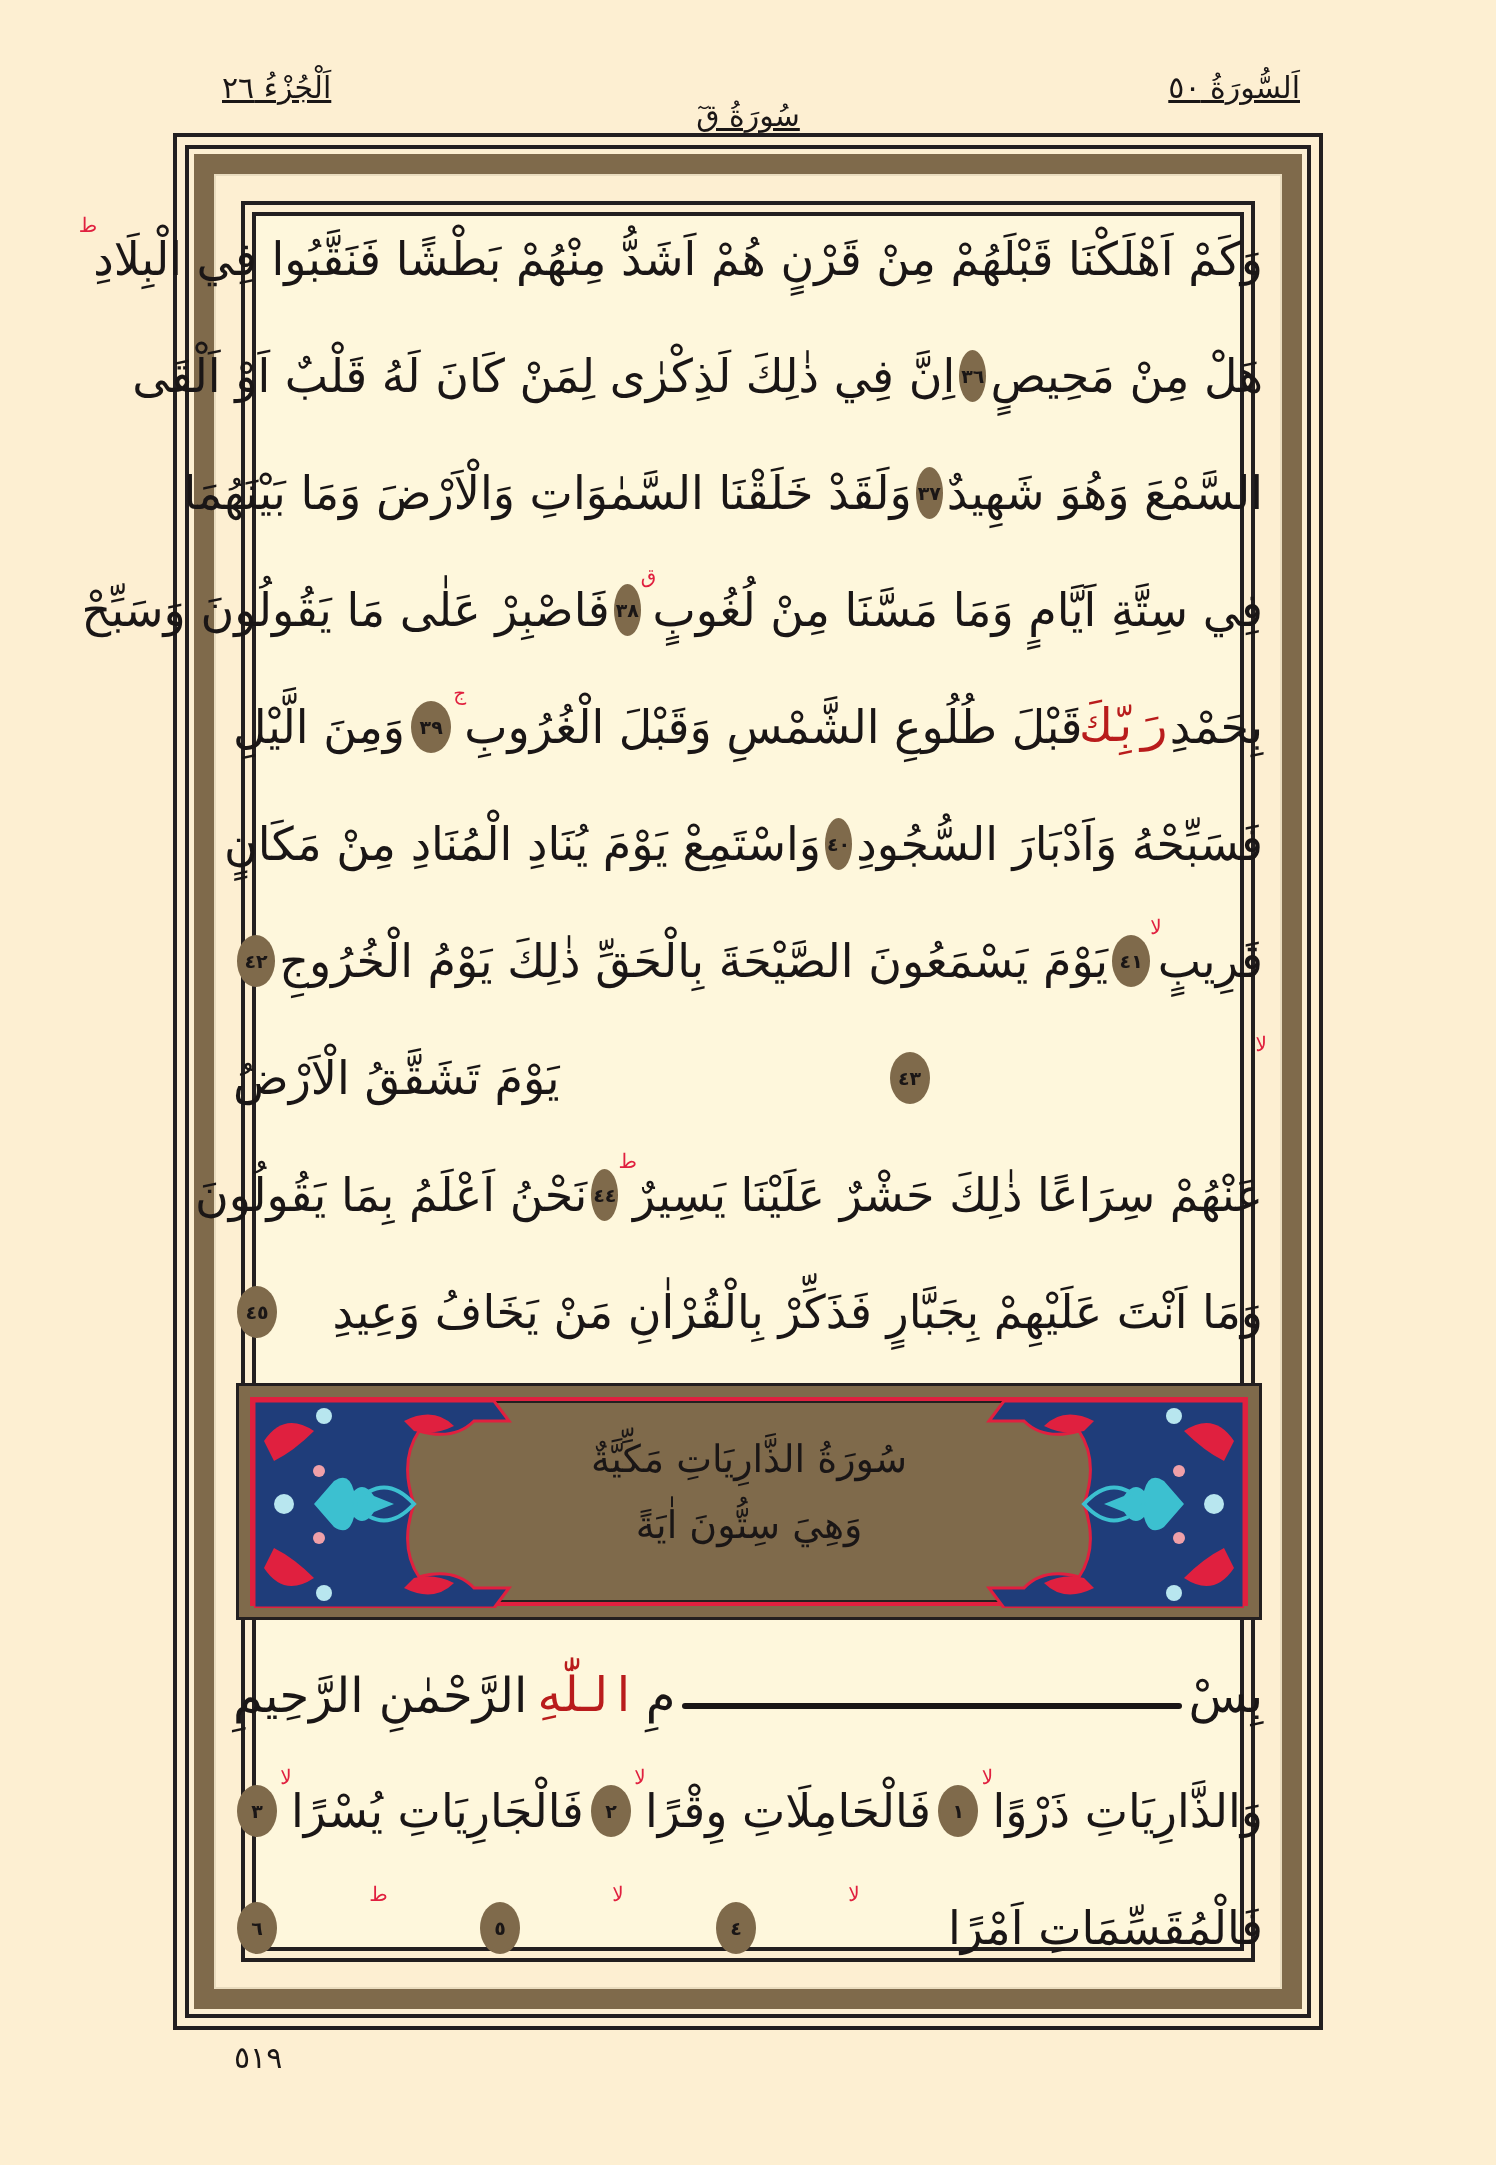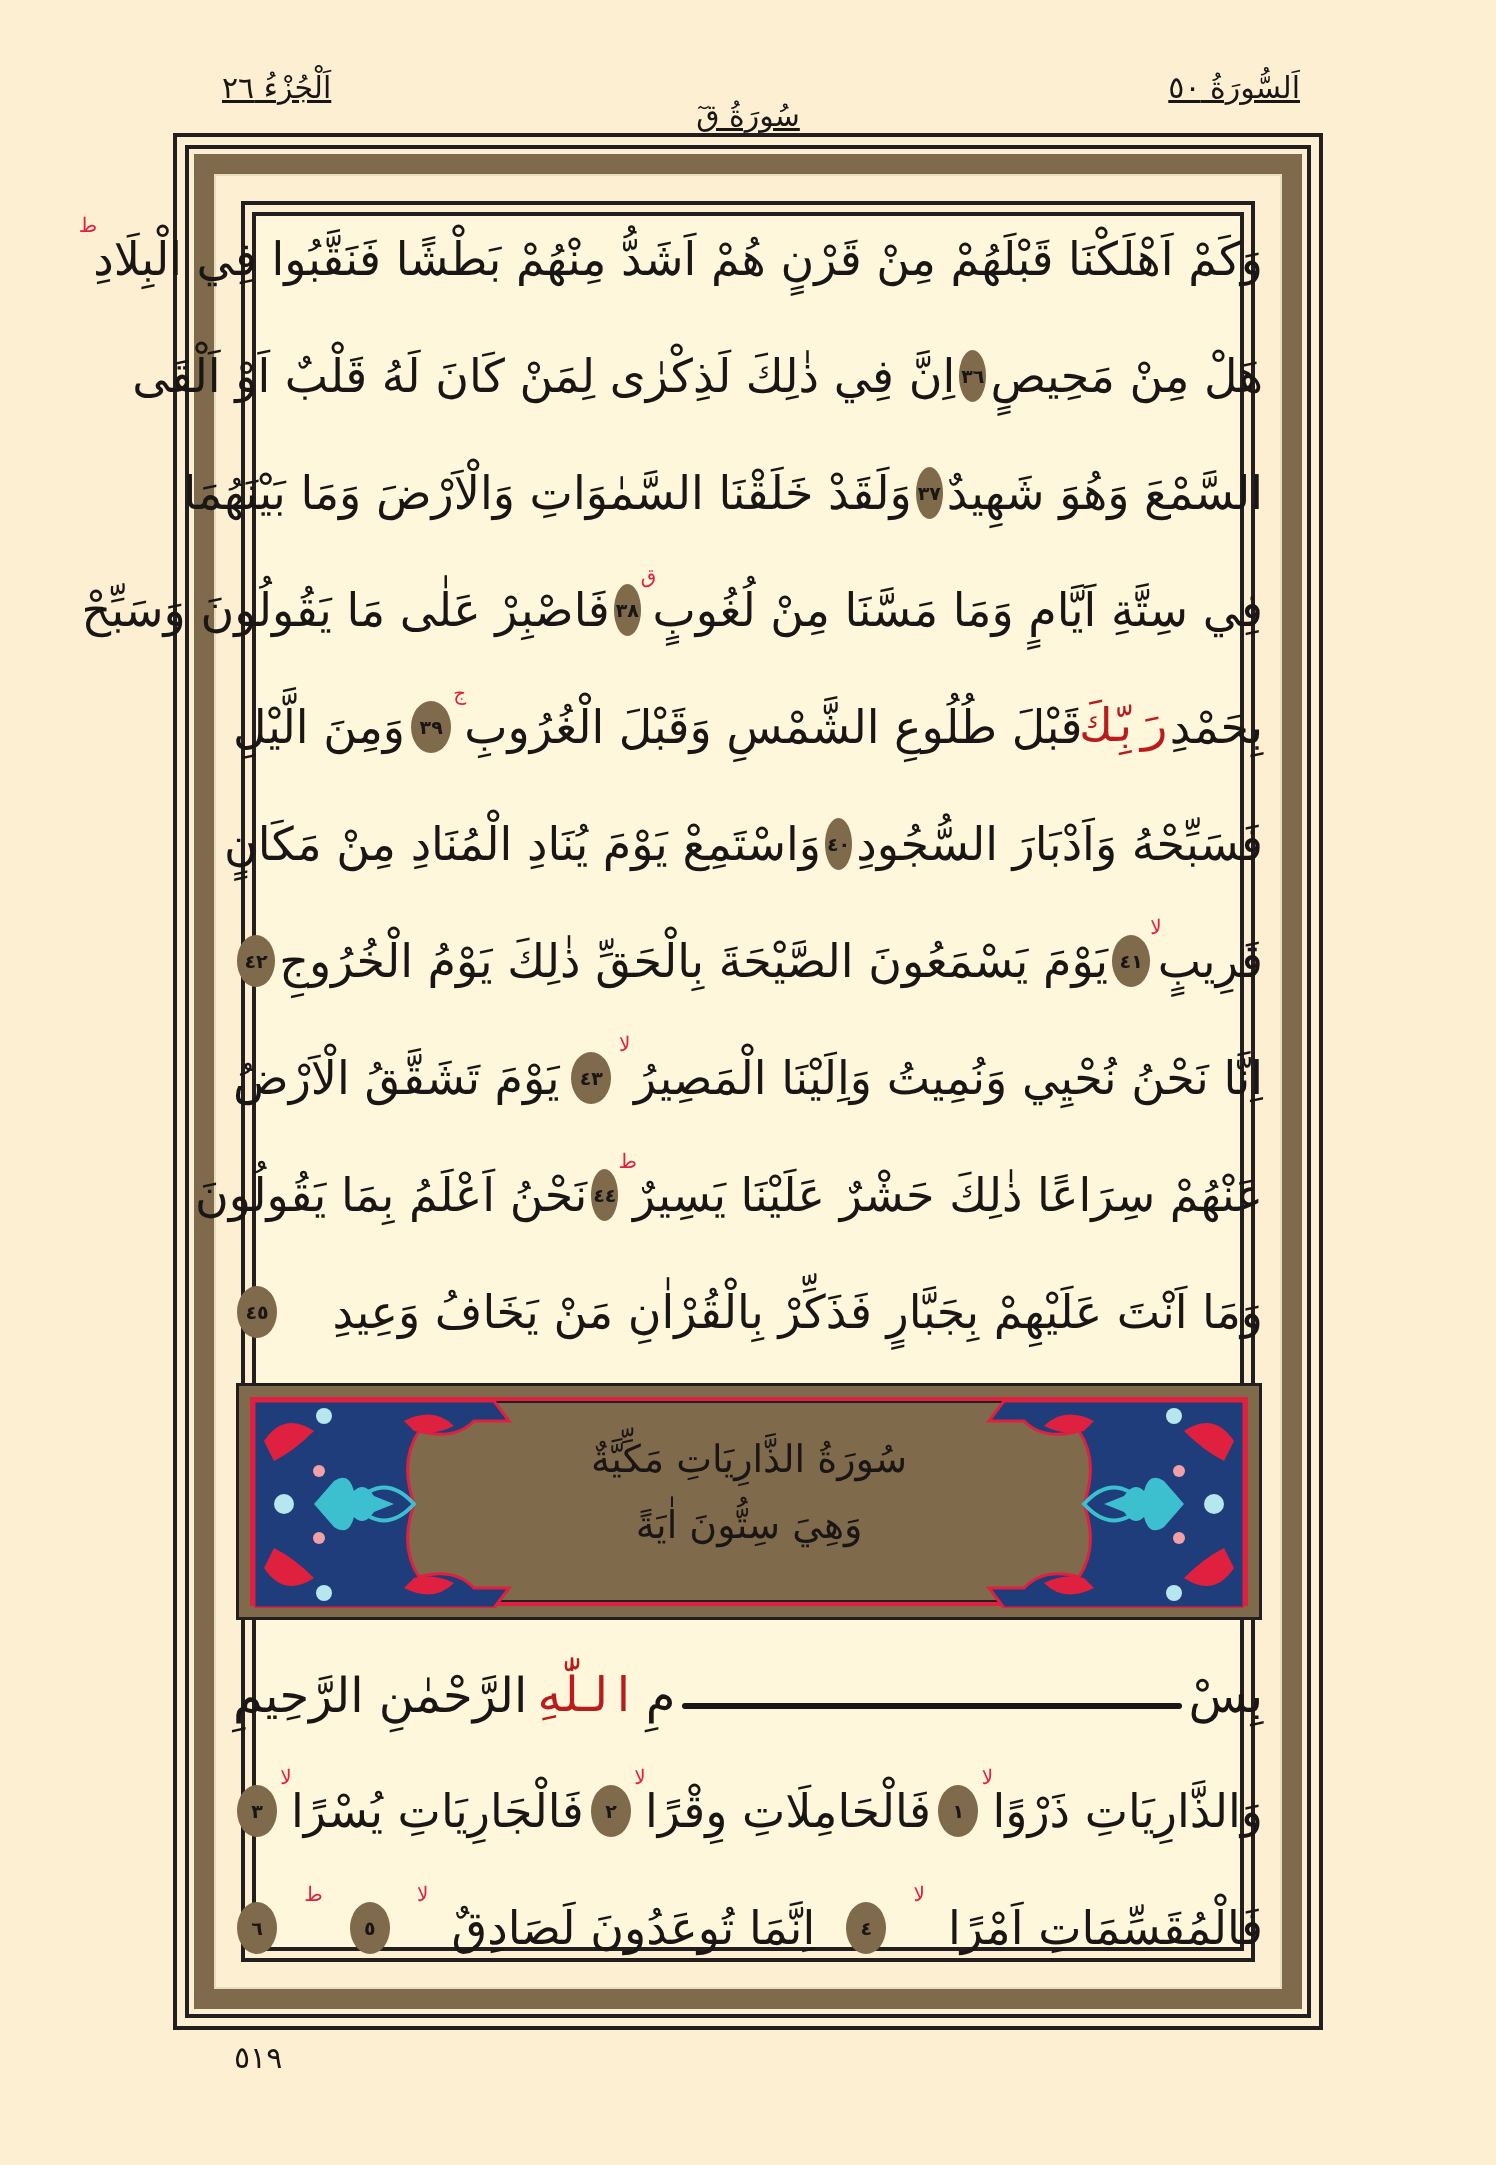--- a/index.html
+++ b/index.html
@@ -115,21 +115,20 @@
     <span>وَاسْتَمِعْ يَوْمَ يُنَادِ الْمُنَادِ مِنْ مَكَانٍ</span>
   </div>
   <div class="line">
     <span>قَرِيبٍ</span>
     <span class="pause">لا</span>
     <span class="marker">٤١</span>
     <span>يَوْمَ يَسْمَعُونَ الصَّيْحَةَ بِالْحَقِّ ذٰلِكَ يَوْمُ الْخُرُوجِ</span>
     <span class="marker">٤٢</span>
   </div>
   <div class="line">
-    <span>اِنَّا نَحْنُ نُحْيِي وَنُمِيتُ وَاِلَيْنَا الْمَصِيرُ</span>
     <span class="pause">لا</span>
     <span class="marker">٤٣</span>
     <span>يَوْمَ تَشَقَّقُ الْاَرْضُ</span>
   </div>
   <div class="line">
     <span>عَنْهُمْ سِرَاعًا ذٰلِكَ حَشْرٌ عَلَيْنَا يَسِيرٌ</span>
     <span class="pause">ط</span>
     <span class="marker">٤٤</span>
     <span>نَحْنُ اَعْلَمُ بِمَا يَقُولُونَ</span>
   </div>
@@ -192,21 +191,20 @@
     <span class="pause">لا</span>
     <span class="marker">٢</span>
     <span>فَالْجَارِيَاتِ يُسْرًا</span>
     <span class="pause">لا</span>
     <span class="marker">٣</span>
   </div>
   <div class="line">
     <span>فَالْمُقَسِّمَاتِ اَمْرًا</span>
     <span class="pause">لا</span>
     <span class="marker">٤</span>
-    <span>اِنَّمَا تُوعَدُونَ لَصَادِقٌ</span>
     <span class="pause">لا</span>
     <span class="marker">٥</span>
     <span class="pause">ط</span>
     <span class="marker">٦</span>
   </div>
 </div>
 
 <div class="page-num">٥١٩</div>
 
 </body></html>

